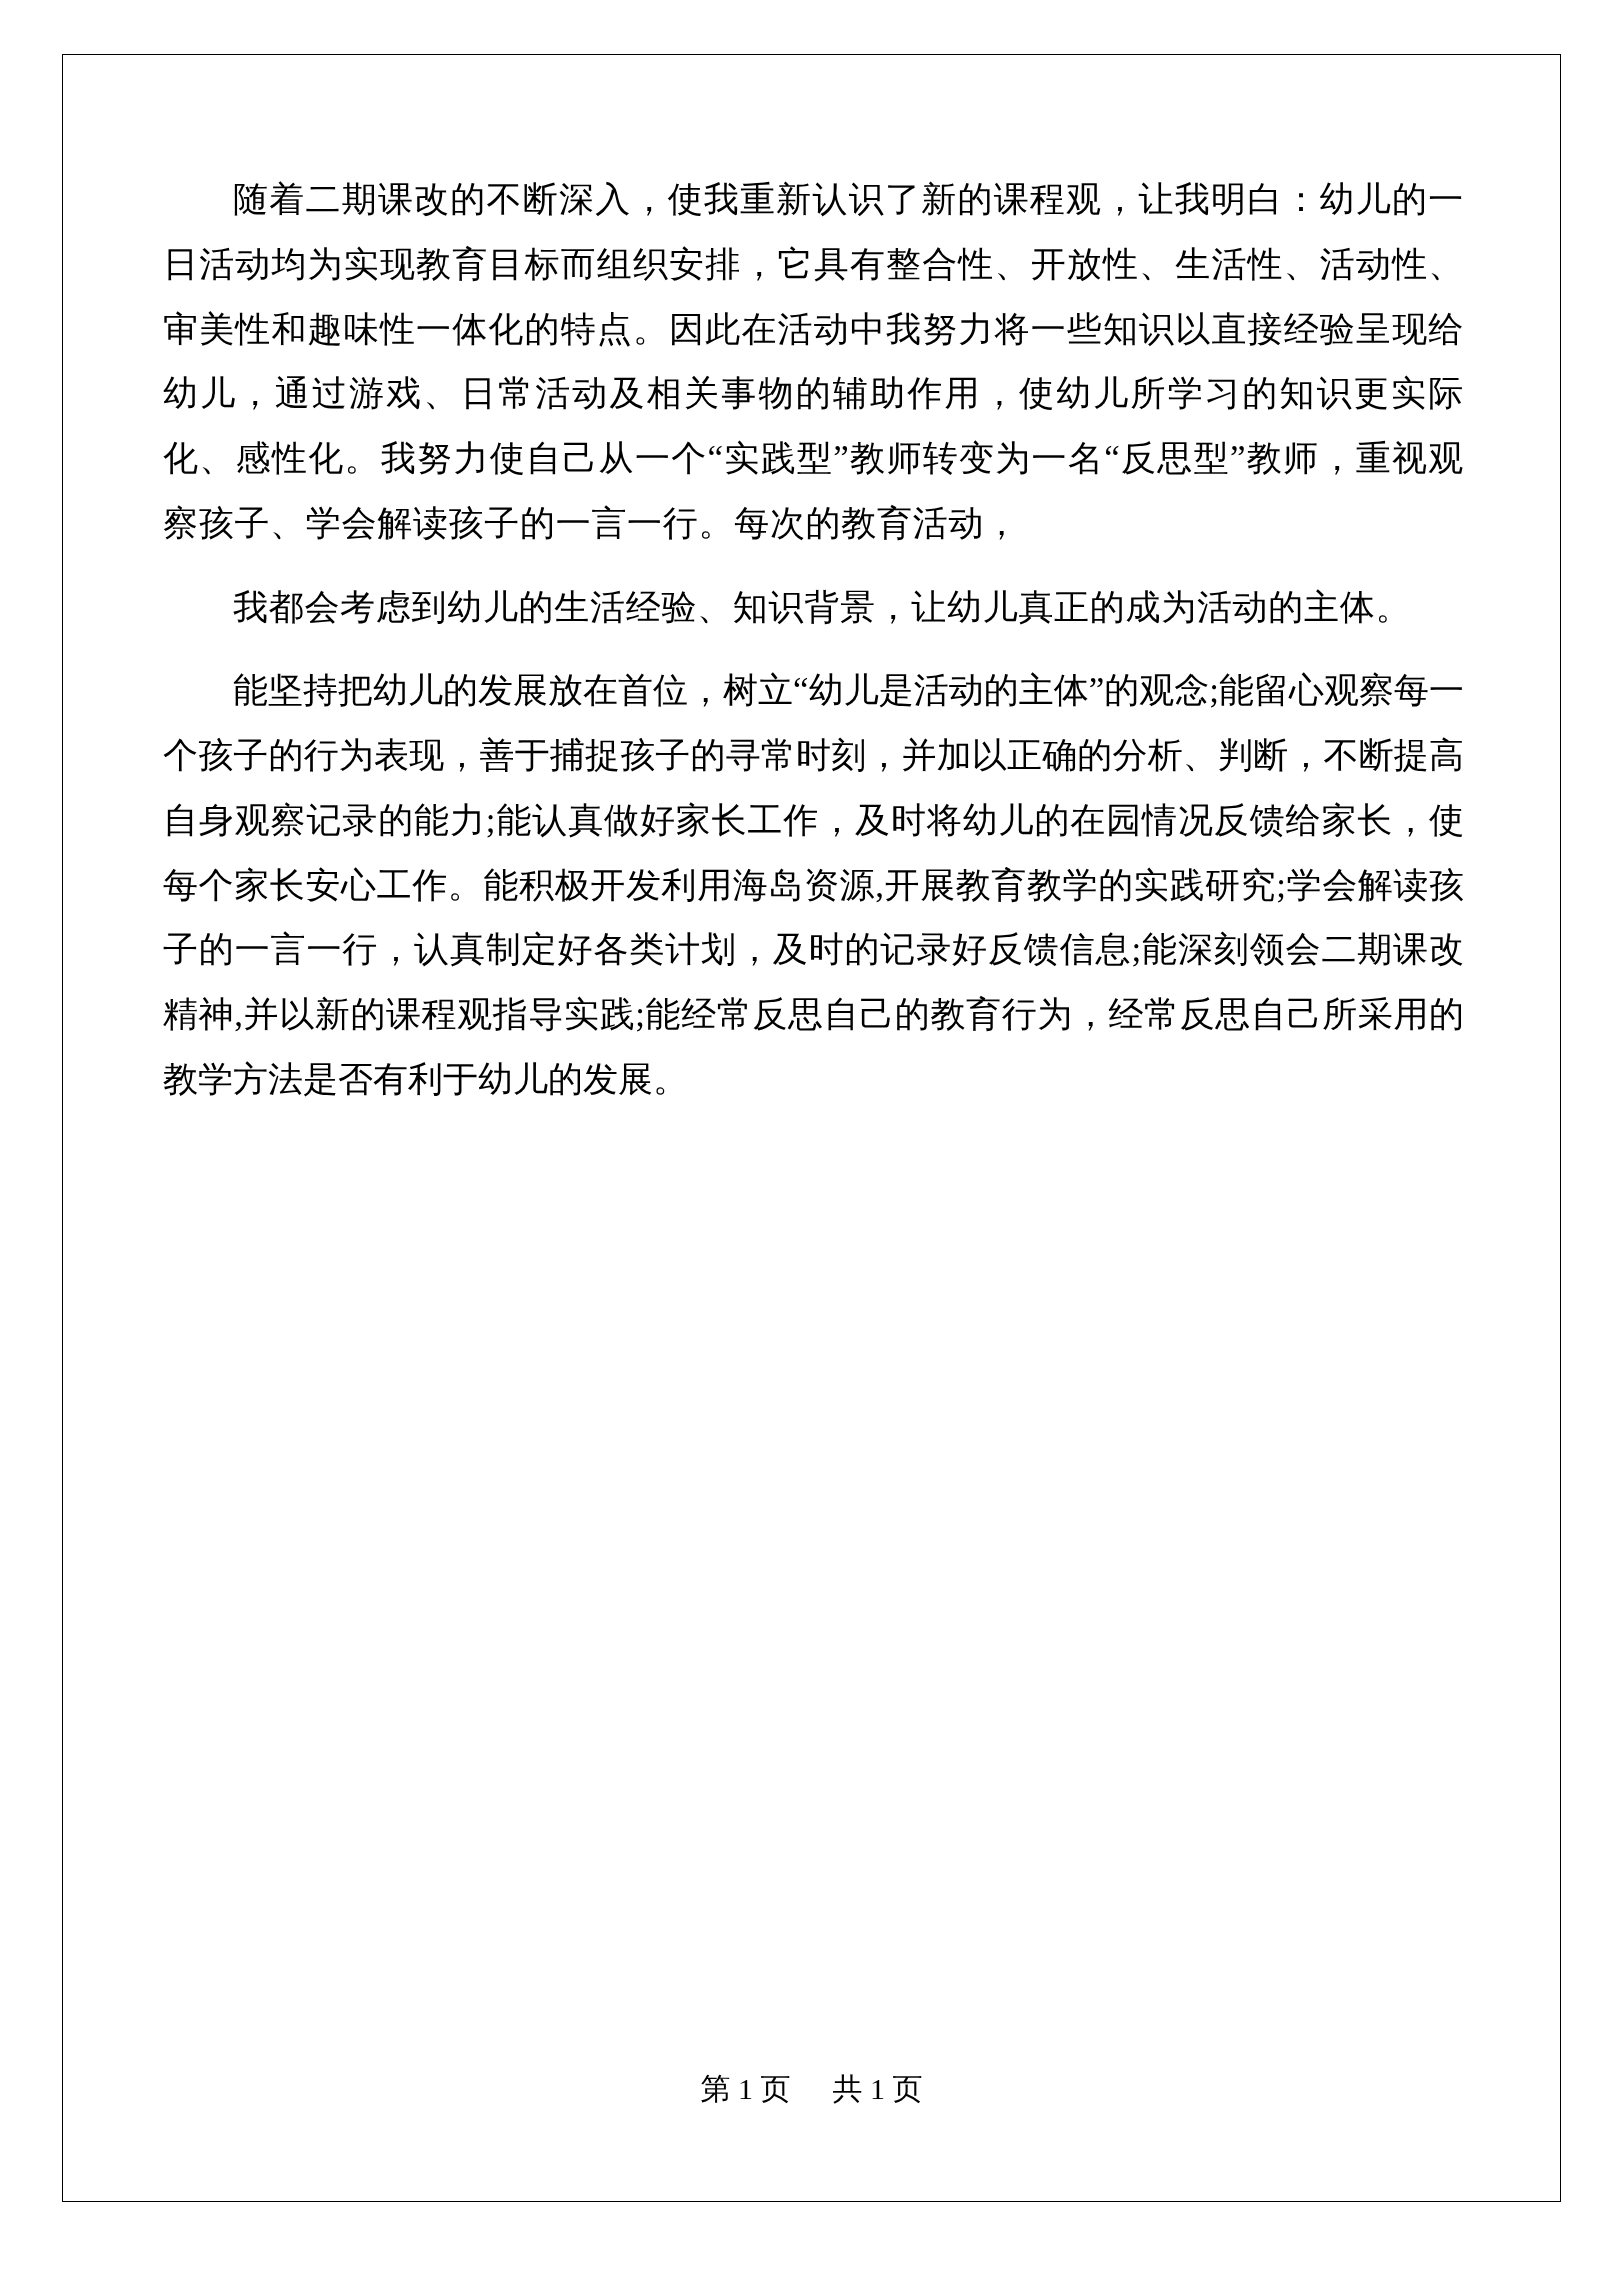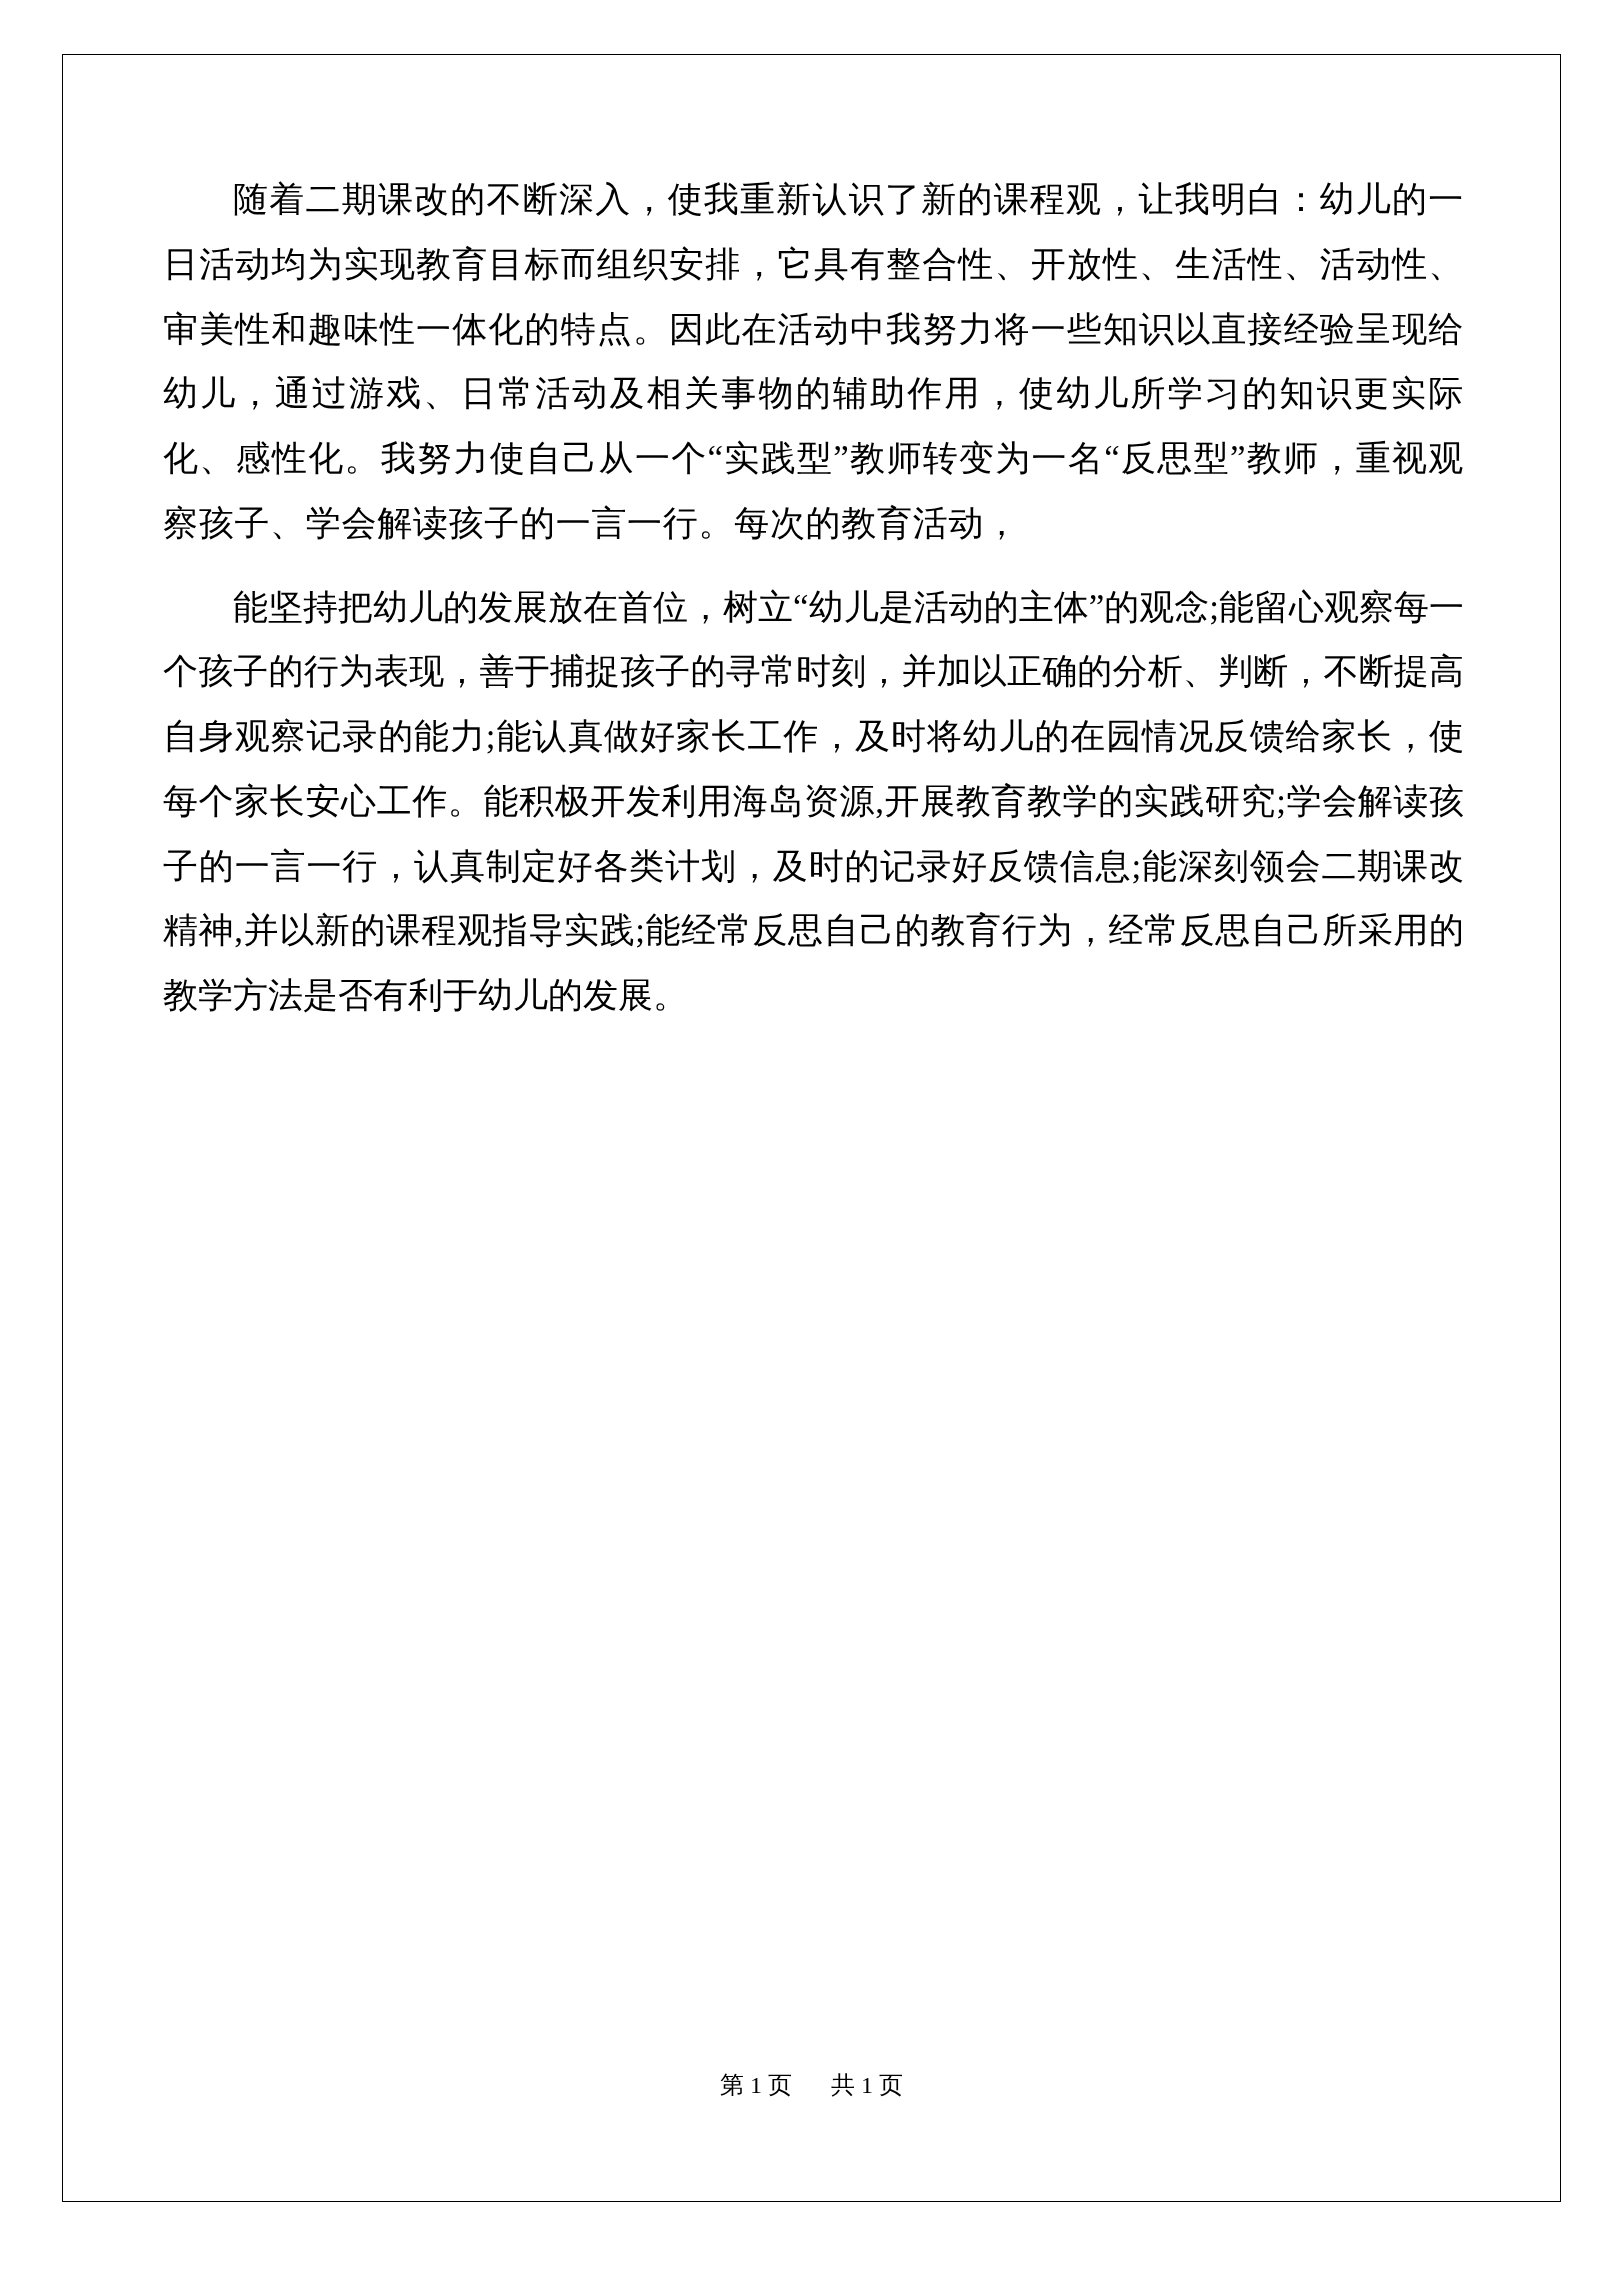--- a/index.html
+++ b/index.html
@@ -45,40 +45,41 @@
   }
   .para.tight {
     letter-spacing: 0;
   }
   .footer {
     position: absolute;
     left: 0;
     right: 0;
     top: 2069px;
     text-align: center;
-    font-size: 24px;
+    font-size: 30px;
     color: #000000;
     font-family: "Liberation Serif", "DejaVu Serif", serif;
   }
   .footer span {
     display: inline-block;
   }
   .footer .gap {
     display: inline-block;
     width: 27px;
   }
 </style>
 </head>
 <body>
 
 <div class="page">
   <div class="page-border"></div>
 
   <div class="content">
     <p class="para">随着二期课改的不断深入，使我重新认识了新的课程观，让我明白：幼儿的一日活动均为实现教育目标而组织安排，它具有整合性、开放性、生活性、活动性、审美性和趣味性一体化的特点。因此在活动中我努力将一些知识以直接经验呈现给幼儿，通过游戏、日常活动及相关事物的辅助作用，使幼儿所学习的知识更实际化、感性化。我努力使自己从一个“实践型”教师转变为一名“反思型”教师，重视观察孩子、学会解读孩子的一言一行。每次的教育活动，</p>
+    <p class="para">我都会考虑到幼儿的生活经验、知识背景，让幼儿真正的成为活动的主体。</p>
     <p class="para tight">能坚持把幼儿的发展放在首位，树立“幼儿是活动的主体”的观念;能留心观察每一个孩子的行为表现，善于捕捉孩子的寻常时刻，并加以正确的分析、判断，不断提高自身观察记录的能力;能认真做好家长工作，及时将幼儿的在园情况反馈给家长，使每个家长安心工作。能积极开发利用海岛资源,开展教育教学的实践研究;学会解读孩子的一言一行，认真制定好各类计划，及时的记录好反馈信息;能深刻领会二期课改精神,并以新的课程观指导实践;能经常反思自己的教育行为，经常反思自己所采用的教学方法是否有利于幼儿的发展。</p>
   </div>
 
   <div class="footer">
     <span>第 1 页</span>
     <span class="gap"></span>
     <span>共 1 页</span>
   </div>
 </div>
 

